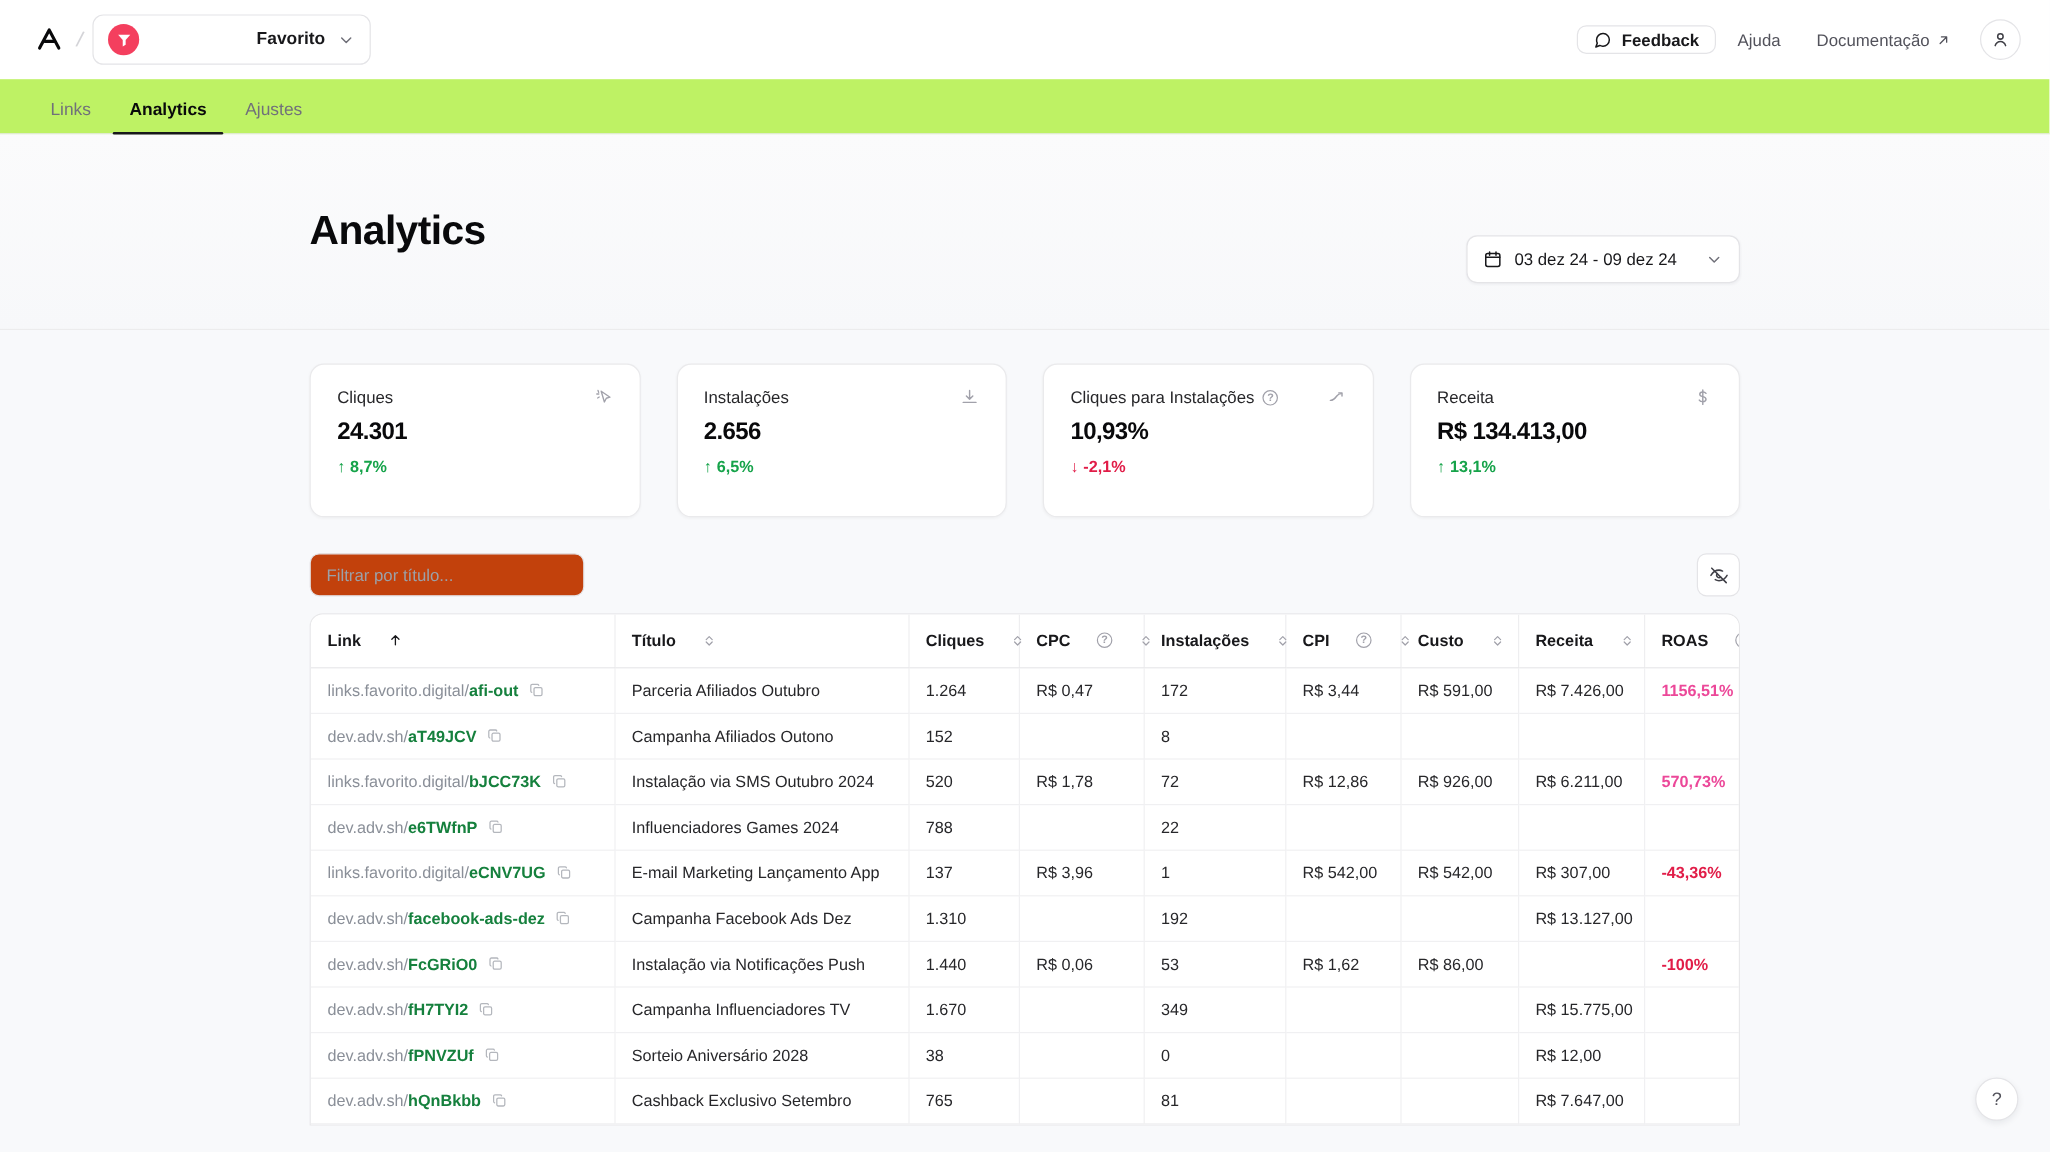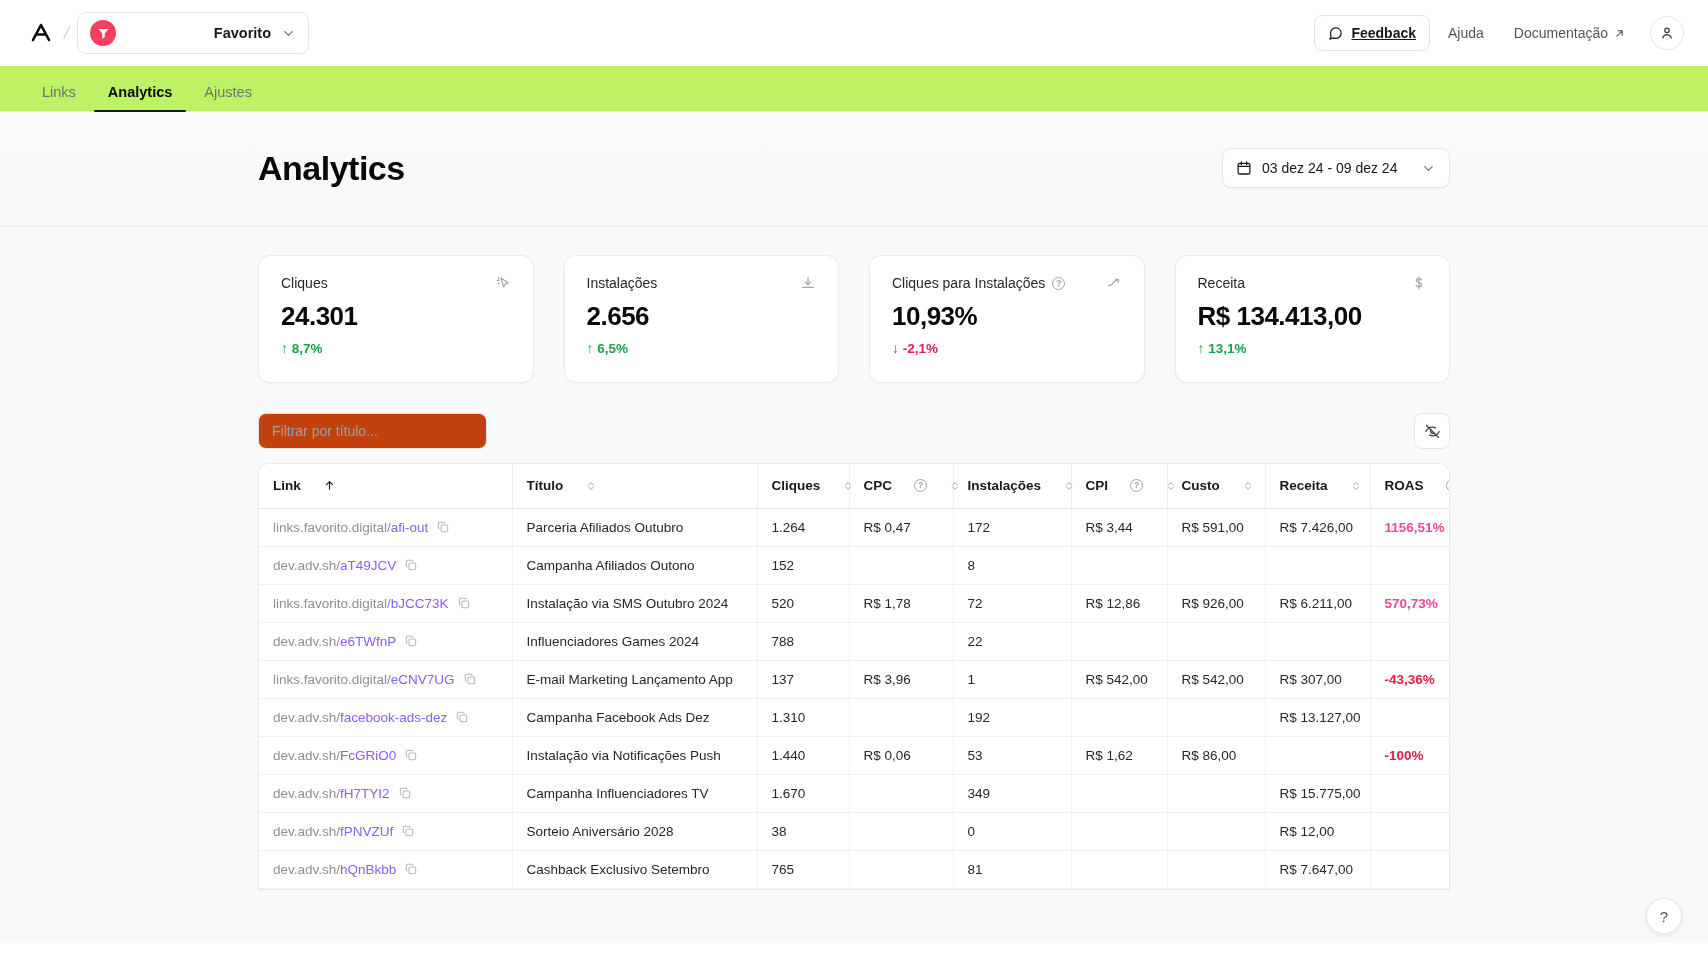--- a/index.html
+++ b/index.html
@@ -61,30 +61,29 @@
   .chev { color: #71717a; display: flex; }
 
   .topbar-right {
     margin-left: auto;
     display: flex;
     align-items: center;
     gap: 6px;
   }
   .feedback-btn {
     display: flex; align-items: center; gap: 8px;
-    height: 36px;
+    height: 24px;
     padding: 0 13px;
     border: 1px solid #e4e4e7;
     border-radius: 8px;
     background: #fff;
     font-size: 14px;
     font-weight: 600;
     color: #18181b;
     cursor: pointer;
-    text-decoration: underline;
   }
   .nav-link {
     display: flex; align-items: center; gap: 5px;
     height: 36px;
     padding: 0 12px;
     font-size: 14px;
     color: #52525b;
     cursor: pointer;
     border-radius: 8px;
     white-space: nowrap;
@@ -153,20 +152,21 @@
     height: 40px;
     width: 228px;
     padding: 0 13px;
     background: #fff;
     border: 1px solid #e4e4e7;
     border-radius: 9px;
     font-size: 14px;
     color: #18181b;
     cursor: pointer;
     box-shadow: 0 1px 2px rgba(16,24,40,.04);
+    margin-top: 48px;
   }
   .date-picker .dp-label { flex: 1; white-space: nowrap; }
 
   
   .content {
     background: #f8f9fb;
     height: calc(960px - 66px - 46px - 132px);
     overflow: hidden;
     padding: 0 28px;
   }
@@ -192,21 +192,21 @@
     align-items: center;
     gap: 7px;
   }
   .kpi-label {
     font-size: 14px;
     color: #27272a;
     font-weight: 400;
   }
   .kpi-icon { margin-left: auto; color: #a1a1aa; display: flex; }
   .kpi-value {
-    font-size: 26px;
+    font-size: 20px;
     font-weight: 700;
     letter-spacing: -0.5px;
     color: #09090b;
     margin-top: 10px;
     white-space: nowrap;
   }
   .kpi-delta {
     margin-top: 9px;
     font-size: 13.5px;
     font-weight: 700;
@@ -276,21 +276,21 @@
     font-size: 13.5px;
     color: #27272a;
     border-bottom: 1px solid #f0f0f2;
     border-right: 1px solid #f0f0f2;
     white-space: nowrap;
     overflow: hidden;
   }
   td:last-child { border-right: none; }
   .link-cell { display: flex; align-items: center; gap: 8px; }
   .dom { color: #8a8f98; }
-  .slug { color: #8b5cf6; font-weight: 400; }
+  .slug { color: #15803d; font-weight: 700; }
   .copy-ic { color: #b4b7bd; display: flex; cursor: pointer; flex: none; }
   .roas-pos { color: #ec4899; font-weight: 700; }
   .roas-neg { color: #e11d48; font-weight: 700; }
 
   
   .c-link  { width: 253px; }
   .c-title { width: 245px; }
   .c-cliq  { width: 92px; }
   .c-cpc   { width: 104px; }
   .c-inst  { width: 118px; }

